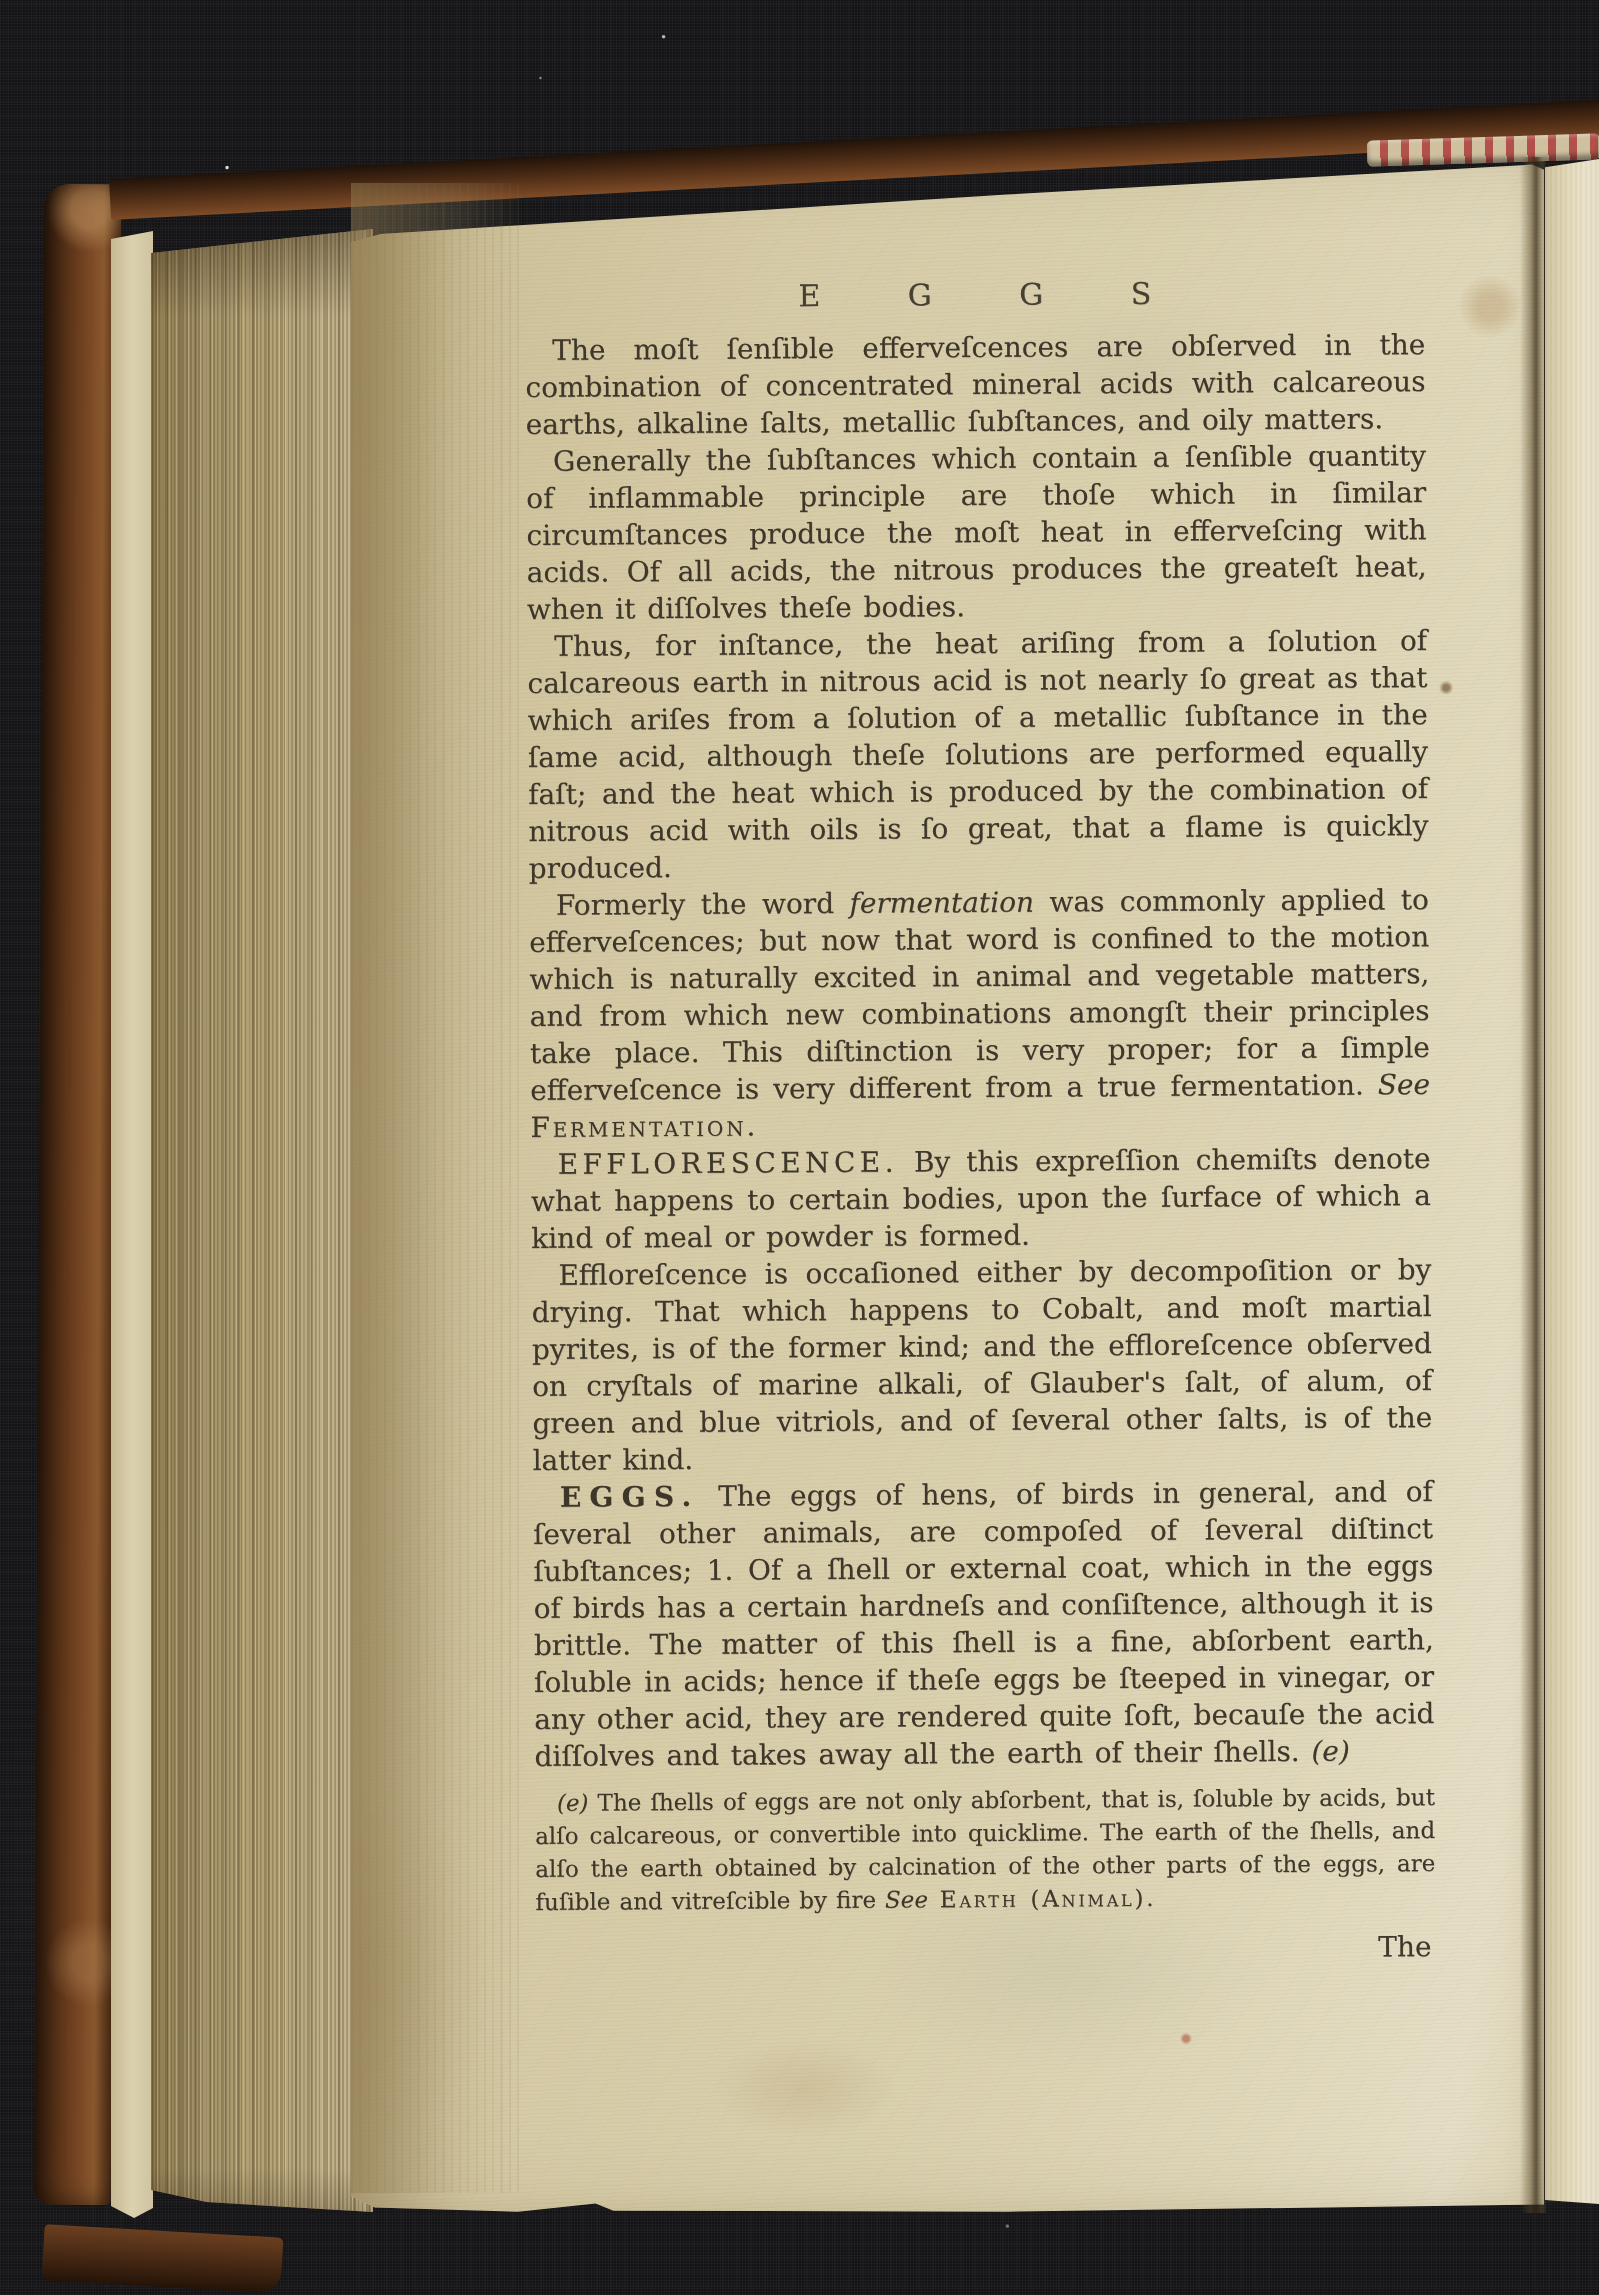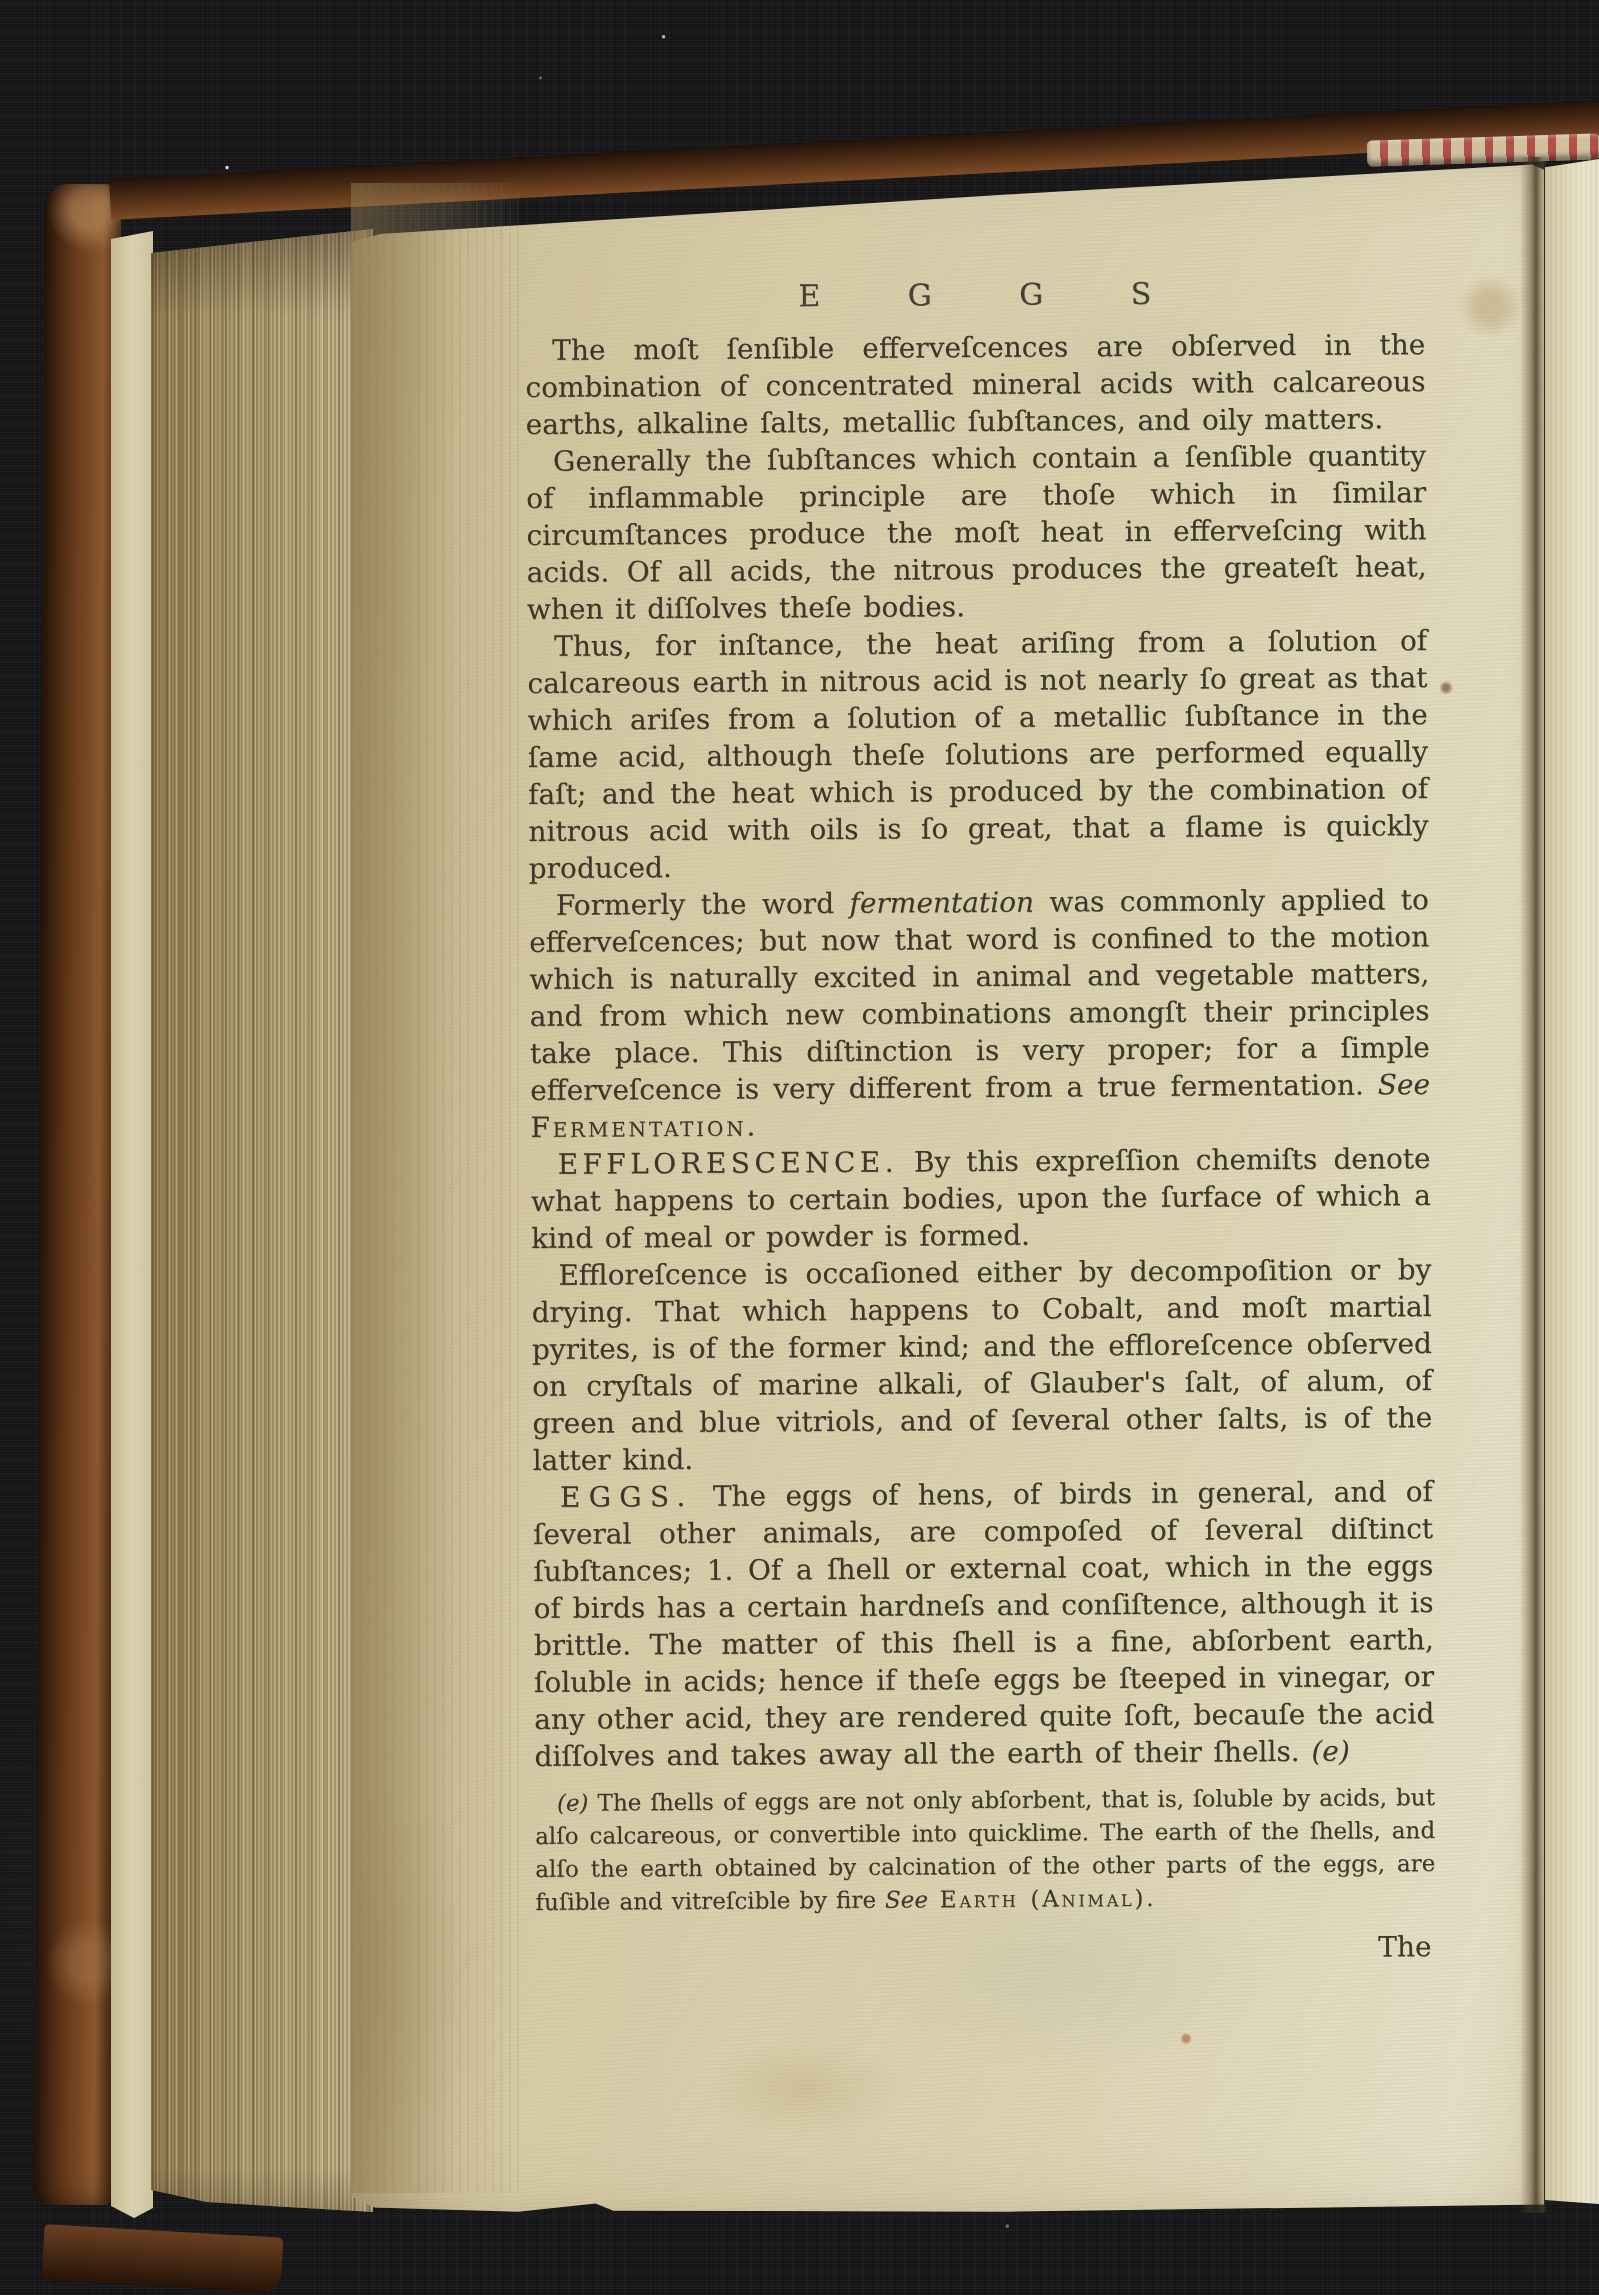--- a/index.html
+++ b/index.html
@@ -98,21 +98,21 @@
   .page-text-flow{position:absolute;top:329px;left:0;width:100%;
     font-size:28px;line-height:37px;word-spacing:2.8px;text-align:justify;
     color:rgba(56,49,37,.94);text-shadow:0.3px 0.5px 0.6px rgba(62,54,40,.42);}
   .page-text-flow p{margin:0;text-indent:27px;}
   .footnote{margin-top:12.2px;font-size:23px;line-height:33px;word-spacing:1.7px;
     text-align:justify;text-indent:22px;}
   .catchword{margin-top:14.4px;text-align:right;padding-right:4.4px;}
   .seg-italic{font-style:italic;}
   .seg-smallcaps{font-variant:small-caps;letter-spacing:2.8px;}
   .seg-headword{letter-spacing:4.4px;}
-  .seg-headword-wide{letter-spacing:8.3px;}
+  .seg-headword-wide{letter-spacing:8.3px;font-weight:bold;}
 </style>
 </head>
 <body>
 
 <div class="cloth"></div>
 
 <div>
   <div class="leather-spine"></div>
   <div class="leather-top"></div>
   <div class="leather-bottom"></div>

